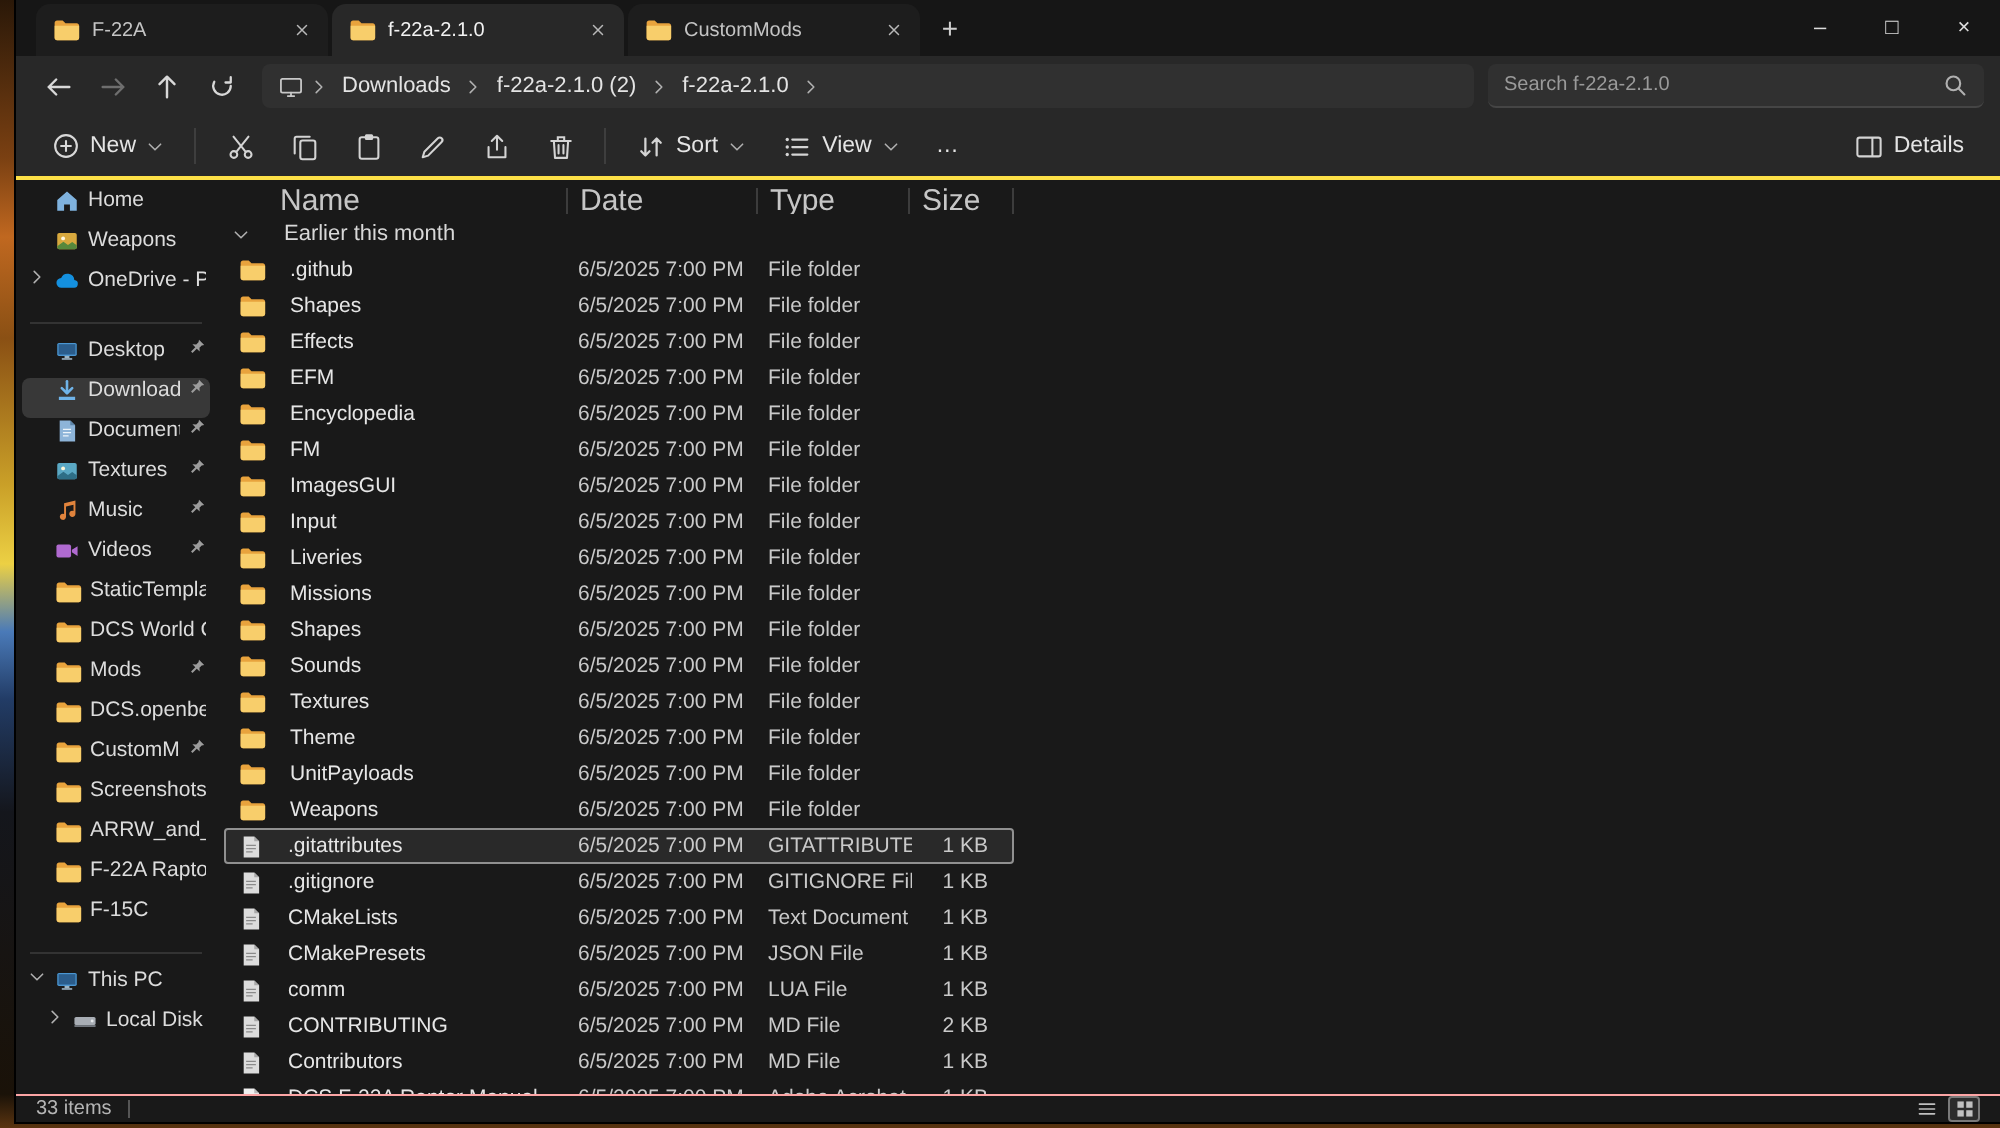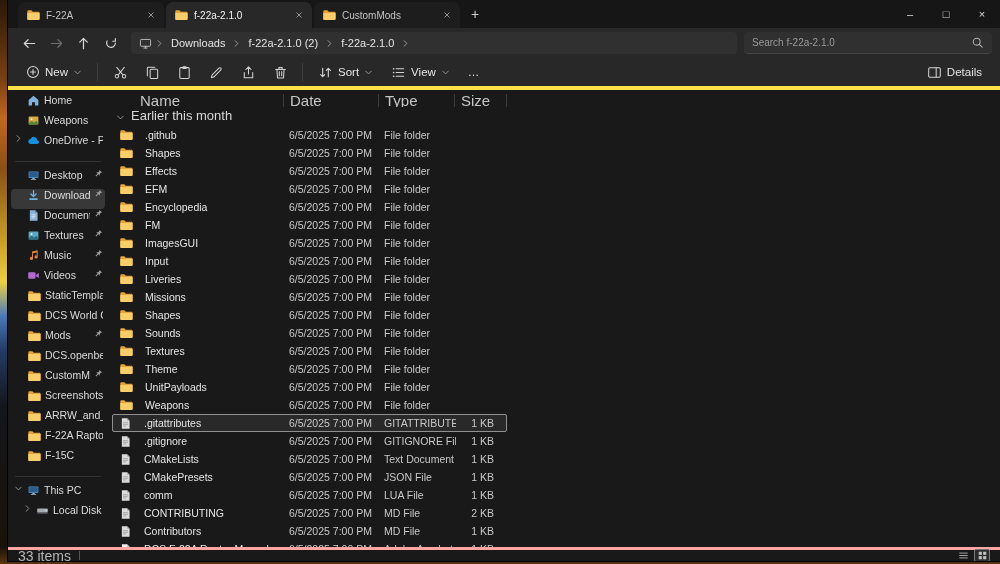--- a/index.html
+++ b/index.html
@@ -27,50 +27,50 @@
   .addressbar{height:30px;background:#282828;display:flex;align-items:center;padding:0 8px;flex:none}
   .navbtn{width:27px;height:24px;display:flex;align-items:center;justify-content:center;border-radius:4px}
   .breadcrumb{flex:1;height:22px;background:#303030;border-radius:4px;margin:0 7px;display:flex;align-items:center;padding:0 8px;font-size:11px;color:#e4e4e4;gap:3px;overflow:hidden}
   #breadcrumb-items{display:flex;align-items:center;gap:3px}
   .crumb{padding:2px 4px;border-radius:3px;white-space:nowrap}
   .searchbox{width:248px;height:22px;background:#303030;border-radius:4px;display:flex;align-items:center;padding:0 8px;border-bottom:1px solid #454545}
   .searchbox input{flex:1;background:none;border:none;outline:none;color:#e0e0e0;font-size:10px;min-width:0}
   .searchbox input::placeholder{color:#9a9a9a}
 
   
-  .commandbar{height:32px;background:#282828;display:flex;align-items:center;padding:0 10px;gap:2px;border-bottom:4px solid #fde047;flex:none}
+  .commandbar{height:32px;background:#282828;display:flex;align-items:center;padding:0 10px;gap:2px;border-bottom:2px solid #fde047;flex:none}
   .cmdbtn{display:flex;align-items:center;gap:5px;font-size:11.5px;color:#e4e4e4;padding:0 8px;height:26px;border-radius:4px}
   .iconbtn{width:30px;height:26px;display:flex;align-items:center;justify-content:center;border-radius:4px}
   .cmdsep{width:1px;height:18px;background:#3e3e3e;margin:0 5px}
   .spacer{flex:1}
 
   
   .content{flex:1;display:flex;overflow:hidden}
   .sidebar{width:100px;flex:none;padding:4px 3px 0 3px;overflow:hidden}
   .sb-item{height:20px;display:flex;align-items:flex-start;gap:4px;padding:0 2px 0 3px;font-size:10.5px;color:#dcdcdc;border-radius:4px;white-space:nowrap;overflow:hidden}
   .sb-item.selected{background:#383838}
   .sb-item.indent{padding-left:12px}
   .sb-exp{width:9px;flex:none;display:inline-flex;align-items:center}
   .sb-label{flex:1;overflow:hidden}
   .sb-item .pin{margin-left:auto}
   .sb-sep{height:1px;background:#333;margin:7px 4px}
 
   .filearea{flex:1;padding:2px 0 0 4px;overflow:hidden}
   .colheaders{display:grid;grid-template-columns:172px 95px 76px 52px;height:16px;align-items:center;font-size:15px;color:#c6c6c6;width:395px}
   .col{height:13px;line-height:13px;border-right:1px solid #3c3c3c;padding-left:6px;overflow:hidden}
   .col.c0{padding-left:28px}
-  .group-row{height:18px;display:flex;gap:6px;font-size:13px;color:#d8d8d8;padding-left:4px}
+  .group-row{height:18px;display:flex;align-items:center;gap:17px;font-size:11px;color:#d8d8d8;padding-left:4px}
   .row{display:grid;grid-template-columns:172px 95px 76px 52px;height:18px;align-items:center;font-size:10.5px;color:#c9c9c9;width:395px;border:1px solid transparent;border-radius:2px}
   .row.selected{background:rgba(255,255,255,.07);border-color:#909090}
   .cell{overflow:hidden;white-space:nowrap;padding:0 4px}
   .cell.name{display:flex;align-items:center;gap:12px;color:#e6e6e6;padding-left:6px}
   .cell.size{text-align:right;padding-right:14px}
 
   
-  .statusbar{height:14px;flex:none;display:flex;align-items:center;padding:0 10px;font-size:14px;color:#b5b5b5;gap:8px;background:#191919;border-top:3px solid #fca5a5}
+  .statusbar{height:14px;flex:none;display:flex;align-items:center;padding:0 10px;font-size:10px;color:#b5b5b5;gap:8px;background:#191919;border-top:1px solid #fca5a5}
   .status-div{width:1px;height:9px;background:#555}
   .status-views{margin-left:auto;display:flex;gap:3px;align-items:center}
   .viewtog{width:16px;height:13px;display:flex;align-items:center;justify-content:center;border:1px solid transparent}
   .viewtog.active{border-color:#7a7a7a;border-radius:2px;background:#2c2c2c}
 </style>
 </head>
 <body>
 
 <div class="wallpaper"></div>
 

